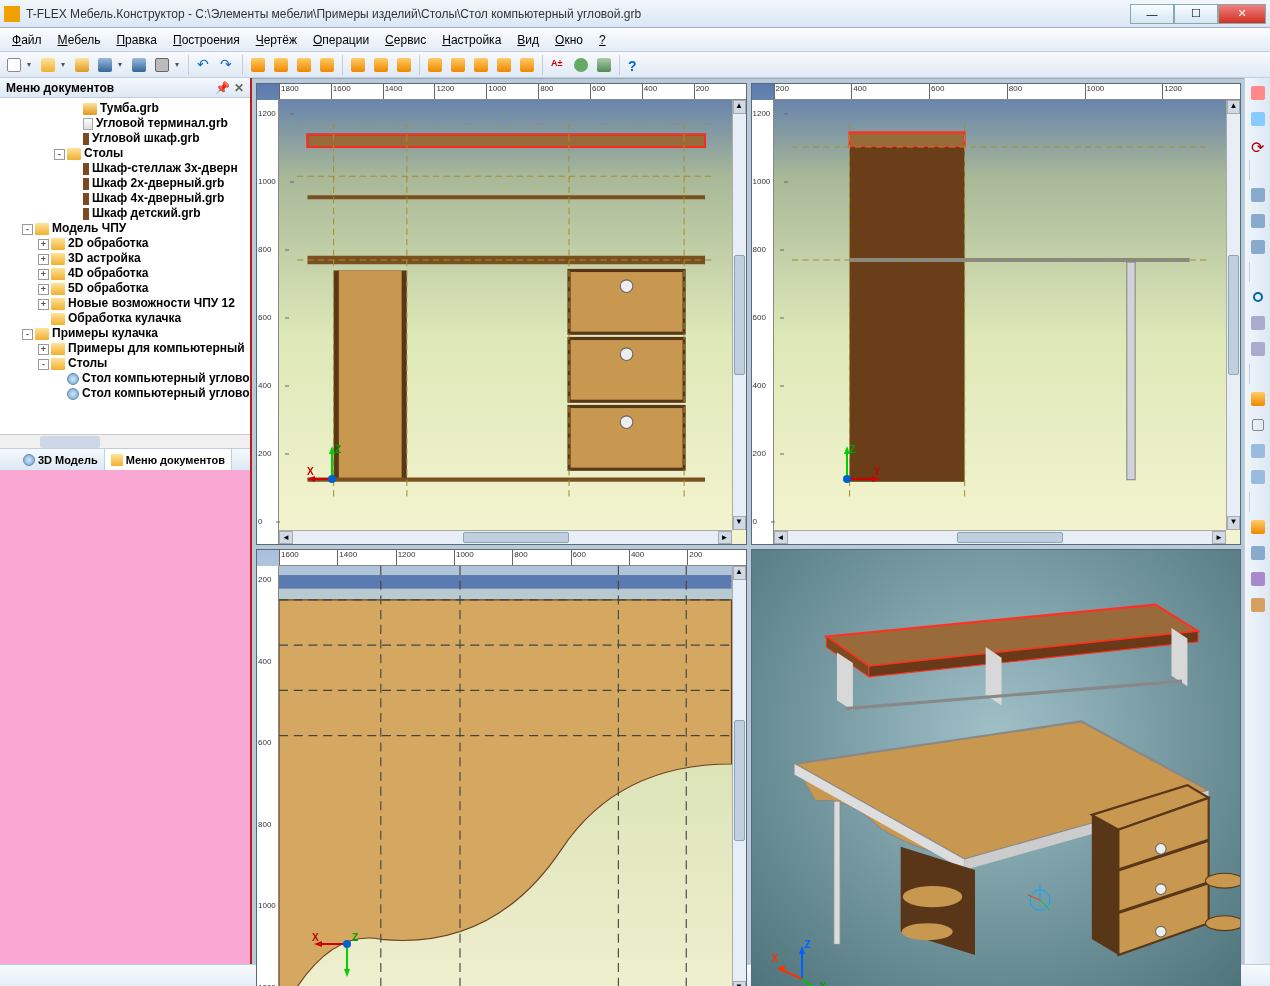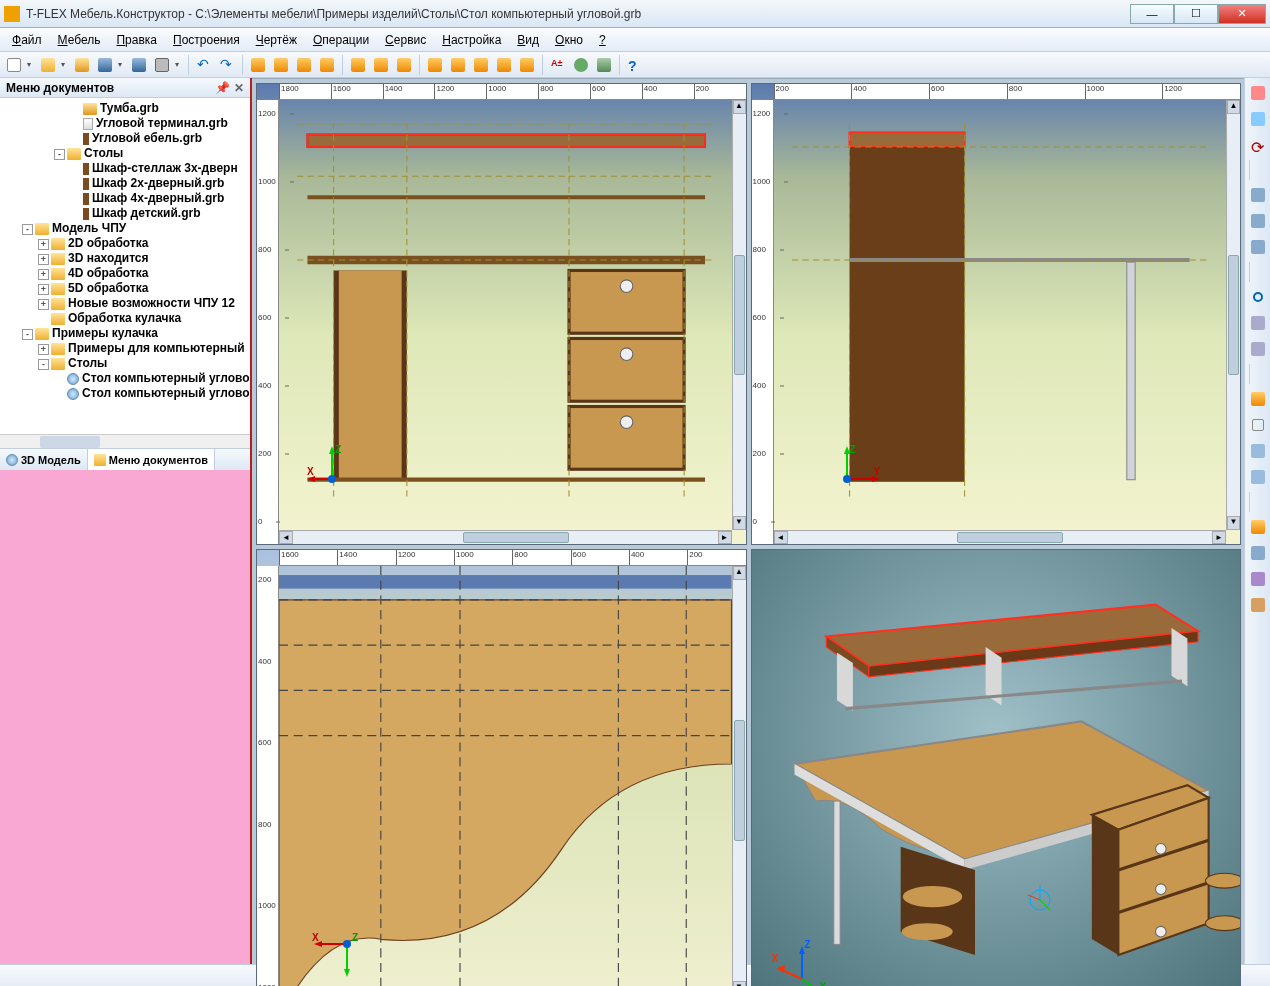--- a/index.html
+++ b/index.html
@@ -39,21 +39,21 @@
 .tnode .toggle { width: 11px; height: 11px; border: 1px solid #999; font-size: 9px; line-height: 9px; text-align: center; margin-right: 2px; color: #555; background:#fff;}
 .tnode .ficon { width: 14px; height: 12px; margin-right: 3px; display: inline-block; }
 .ficon.folder { background: linear-gradient(#ffe39a,#f0b030); border-radius: 1px; }
 .ficon.folderb { background: linear-gradient(#ffe39a,#e09820); border-radius: 1px; }
 .ficon.doc { background: linear-gradient(#fff,#ddd); border: 1px solid #aaa; width: 10px; height: 12px; }
 .ficon.part { background: #7a4a20; width: 6px; height: 12px; }
 .ficon.model { width: 12px; height: 12px; border-radius: 50%; background: radial-gradient(#cfe8ff,#6aa0d0); border:1px solid #6688aa;}
 .ind1 { padding-left: 22px; } .ind2 { padding-left: 38px; } .ind3 { padding-left: 54px; } .ind4 { padding-left: 70px; }
 
 .editstatus { flex: 1; background: #f5f7fa; display: flex; align-items: center; justify-content: center; color: #333; border-top: 1px solid #c0cee0; }
-.lefttabs { height: 22px; background: linear-gradient(#f5f9fd,#dde8f4); display: flex; border-top: 1px solid #c0cee0; }
+.lefttabs { height: 22px; background: linear-gradient(#f5f9fd,#dde8f4); display: flex; border-top: 1px solid #c0cee0; padding-left: 17px; }
 .lefttab { padding: 2px 6px; border-right: 1px solid #c0cee0; display: flex; align-items: center; gap: 3px; cursor: pointer; font-size: 11px; }
 .lefttab.active { background: #fff; }
 
 
 .workarea { flex: 1; display: flex; flex-direction: column; background: #b8cad8; position: relative; }
 .doctabs { height: 22px; background: linear-gradient(#f8fafd,#e4edf7); display: flex; align-items: end; padding-left: 6px; gap: 0; border-bottom: 1px solid #9ab; overflow:hidden;}
 
 
 .views { flex: 1; position: relative; display: grid; grid-template-columns: 1fr 1fr; grid-template-rows: 1fr 1fr; gap: 4px; padding: 4px 29px 4px 4px; }
 .viewport { background: #ddd; border: 1px solid #5a6a7a; position: relative; overflow: hidden; }
@@ -218,21 +218,21 @@
           <span>Тумба.grb</span>
         </div>
         <div class="tnode ind4">
           <span style="width:13px;display:inline-block"></span>
           <span class="ficon doc"></span>
           <span>Угловой терминал.grb</span>
         </div>
         <div class="tnode ind4">
           <span style="width:13px;display:inline-block"></span>
           <span class="ficon part"></span>
-          <span>Угловой ебель.grb</span>
+          <span>Угловой шкаф.grb</span>
         </div>
         <div class="tnode ind3">
           <span class="toggle">-</span>
           <span class="ficon folder"></span>
           <span>Столы</span>
         </div>
         <div class="tnode ind4">
           <span style="width:13px;display:inline-block"></span>
           <span class="ficon part"></span>
           <span>Шкаф-стеллаж 3х-дверн</span>
@@ -258,21 +258,21 @@
           <span>Модель ЧПУ</span>
         </div>
         <div class="tnode ind2">
           <span class="toggle">+</span>
           <span class="ficon folder"></span>
           <span>2D обработка</span>
         </div>
         <div class="tnode ind2">
           <span class="toggle">+</span>
           <span class="ficon folder"></span>
-          <span>3D находится</span>
+          <span>3D астройка</span>
         </div>
         <div class="tnode ind2">
           <span class="toggle">+</span>
           <span class="ficon folder"></span>
           <span>4D обработка</span>
         </div>
         <div class="tnode ind2">
           <span class="toggle">+</span>
           <span class="ficon folder"></span>
           <span>5D обработка</span>

